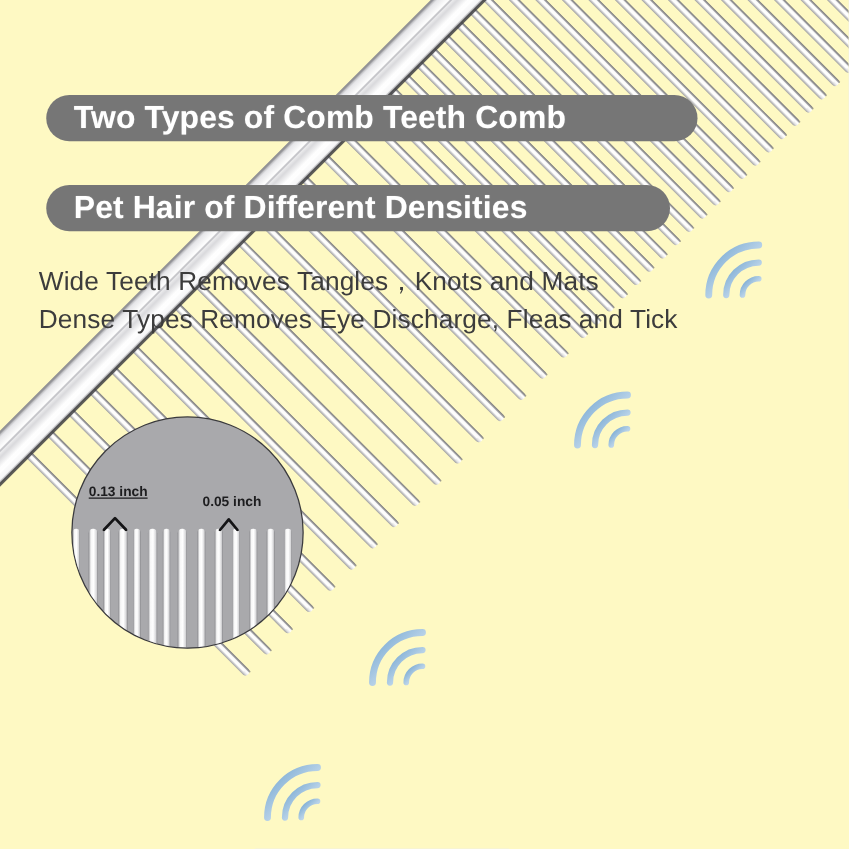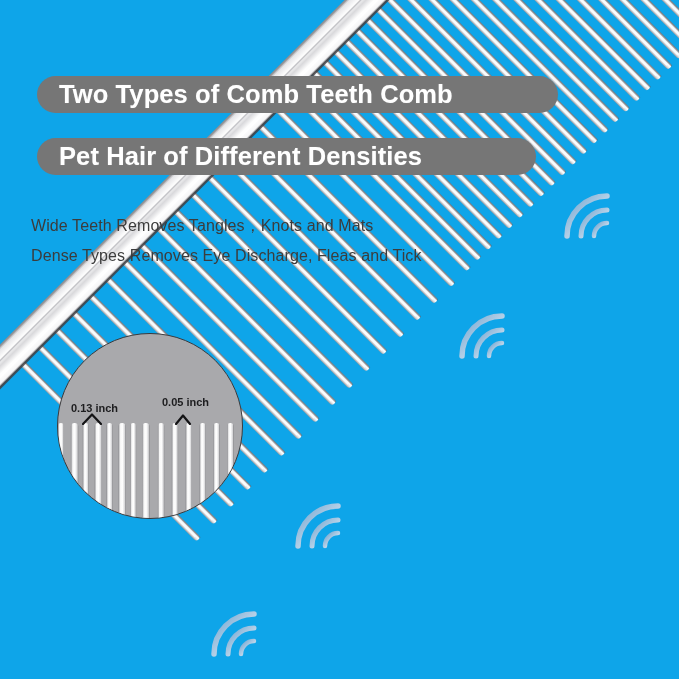--- a/index.html
+++ b/index.html
@@ -10,21 +10,21 @@
     width: 679px;
     height: 679px;
     background: #ebebeb;
     font-family: "Liberation Sans", sans-serif;
     overflow: hidden;
   }
   #stage {
     position: relative;
     width: 679px;
     height: 679px;
-    background: #0ea5e9;
+    background: #fef9c3;
     overflow: hidden;
   }
 
   
   .comb-layer {
     position: absolute;
     left: 0; top: 0;
     width: 679px; height: 679px;
     pointer-events: none;
   }
@@ -44,32 +44,32 @@
     padding: 0 22px;
     box-sizing: border-box;
     text-shadow: 0 0 1px rgba(255,255,255,0.35);
   }
   #pill-1 {
     left: 37px; top: 76px;
     height: 37px;
     width: 521px;
   }
   #pill-2 {
-    left: 37px; top: 138px;
+    left: 37px; top: 148px;
     height: 37px;
     width: 499px;
   }
 
   
   .body-copy {
     position: absolute;
     left: 31px;
     top: 211px;
     color: #3c3c3c;
-    font-size: 16px;
+    font-size: 21px;
     line-height: 30px;
     letter-spacing: 0.1px;
     white-space: nowrap;
   }
   .body-copy div { white-space: nowrap; }
 
   
   #magnifier {
     position: absolute;
     left: 57px;
@@ -87,21 +87,21 @@
     left: 0; top: 0;
     width: 100%; height: 100%;
   }
   .mag-label {
     position: absolute;
     color: #1d1d1f;
     font-size: 11px;
     font-weight: bold;
     white-space: nowrap;
   }
-  #mag-label-wide  { left: 13px;  top: 68px; }
+  #mag-label-wide  { left: 13px;  top: 54px; text-decoration: underline; }
   #mag-label-dense { left: 104px; top: 62px; }
   .mag-caret {
     position: absolute;
     width: 20px;
     height: 12px;
   }
   #mag-caret-wide  { left: 24px;  top: 79px; }
   #mag-caret-dense { left: 115px; top: 79px; }
 
   

